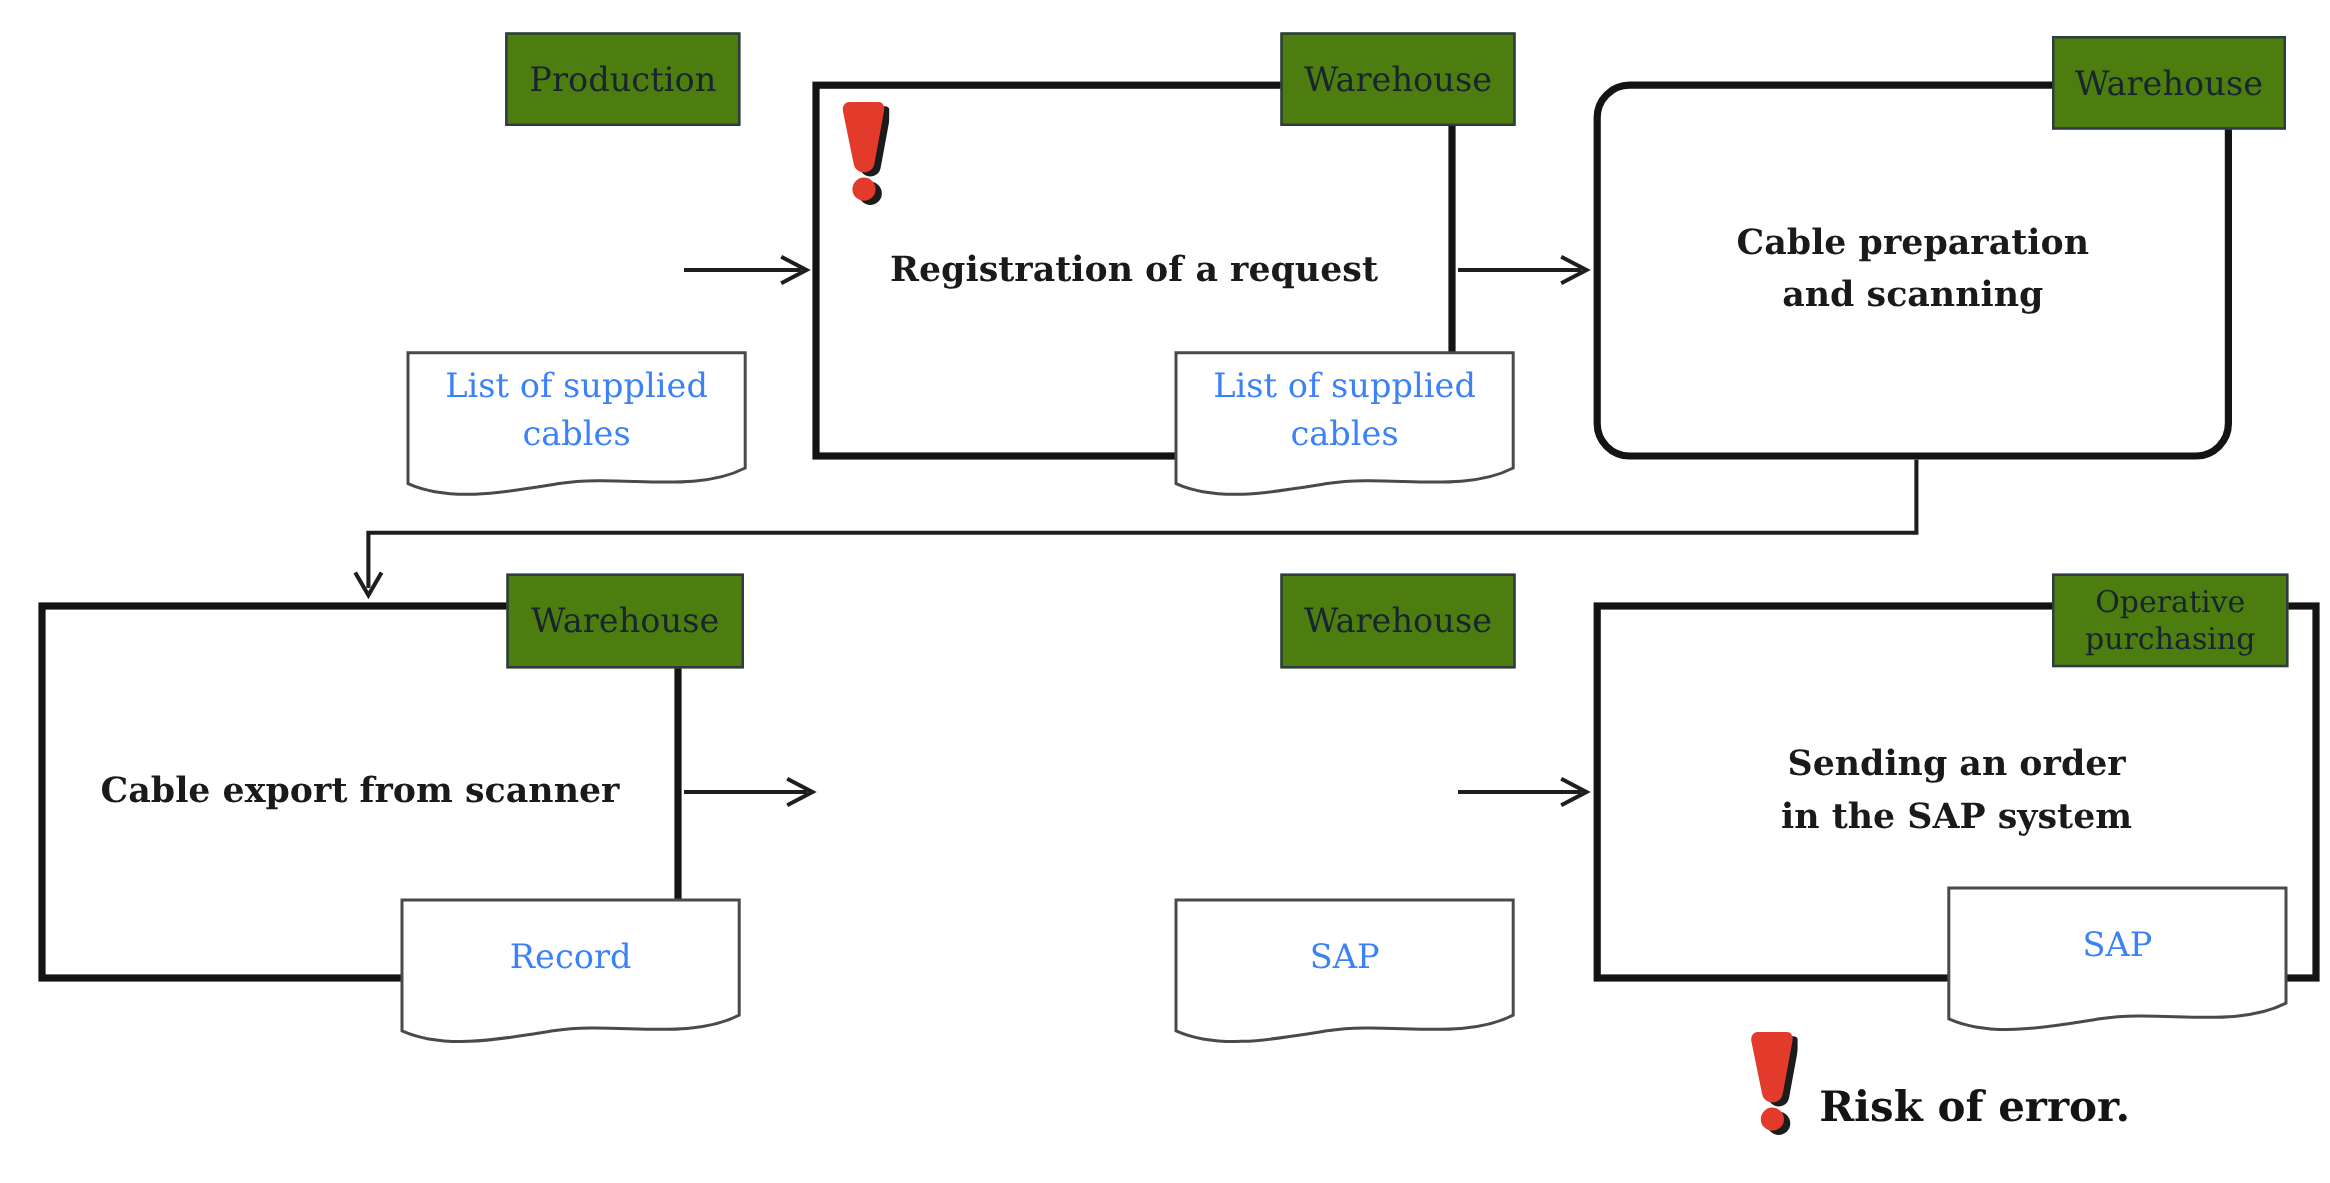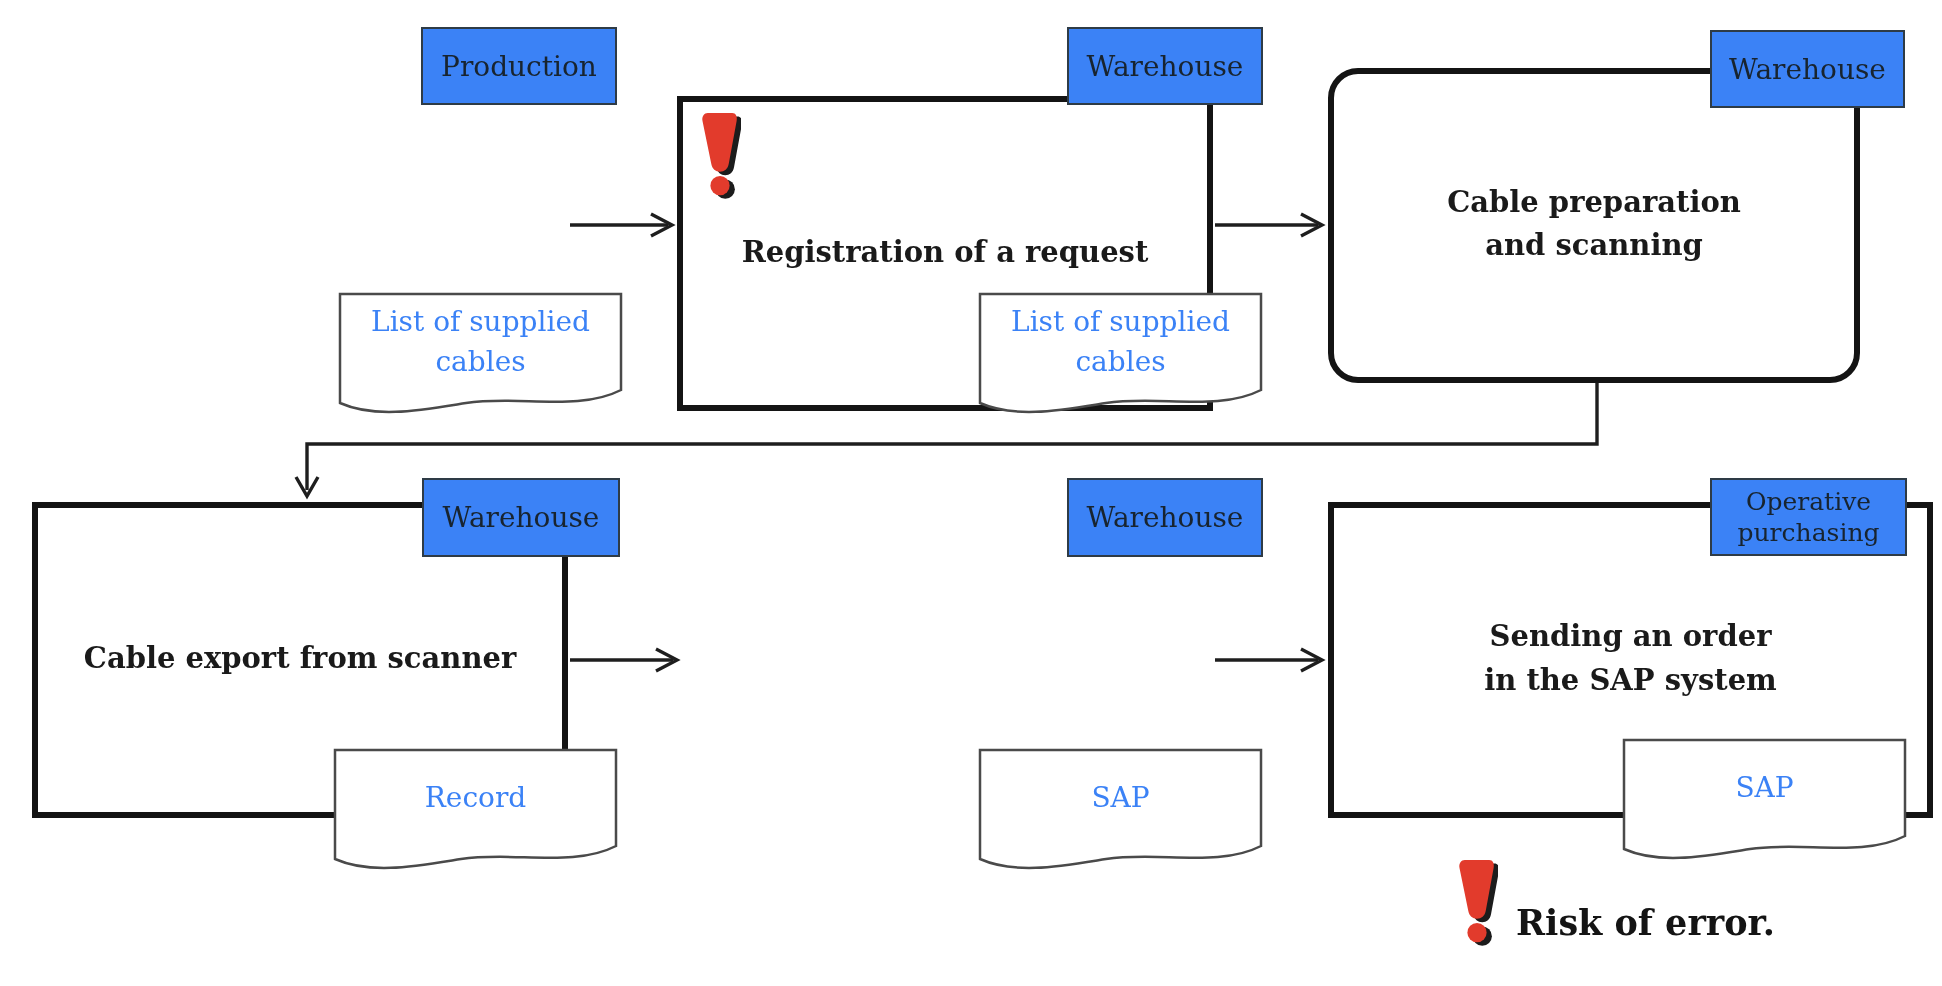--- a/index.html
+++ b/index.html
@@ -9,38 +9,38 @@
   }
   .canvas * { box-sizing:border-box; }
 
   
   .connectors { position:absolute; left:0; top:0; width:1942px; height:986px; z-index:2; pointer-events:none; }
   .connectors polyline, .connectors line { stroke:#1e1e1e; stroke-width:3.4; fill:none; }
 
   
   .box { position:absolute; border:6px solid #141414; background:#ffffff; z-index:1; }
   .b1 { left:40px;  top:68px;  width:528px; height:315px; }
-  .b2 { left:677px; top:68px;  width:536px; height:315px;margin-top:28px; }
+  .b2 { left:677px; top:68px;  width:536px; height:315px; }
   .b3 { left:1328px;top:68px;  width:532px; height:315px;border-radius:30px; }
   .b4 { left:32px;  top:502px; width:536px; height:316px; }
   .b5 { left:682px; top:502px; width:531px; height:316px; }
   .b6 { left:1328px;top:502px; width:605px; height:316px; }
 
   .title {
     position:absolute; left:50%; top:50%; transform:translate(-50%,-52%);
     text-align:center; font-weight:bold; font-size:29px; line-height:1.5;
     white-space:normal; width:max-content; max-width:460px; color:#1a1a1a;
   }
   .b1 .title { max-width:330px; }
   .b3 .title { max-width:310px; }
   .b6 .title { max-width:300px; }
 
   
   .tag {
-    position:absolute; z-index:4; background:#3b82f6; border:2px solid #2e3b46;
+    position:absolute; z-index:4; background:#4d7c0f; border:2px solid #2e3b46;
     display:flex; align-items:center; justify-content:center; text-align:center;
     font-size:28px; color:#18242f;
   }
   .t1 { left:421px;  top:27px;  width:196px; height:78px; }
   .t2 { left:1067px; top:27px;  width:196px; height:78px; }
   .t3 { left:1710px; top:30px;  width:195px; height:78px; }
   .t4 { left:422px;  top:478px; width:198px; height:79px; }
   .t5 { left:1067px; top:478px; width:196px; height:79px; }
   .t6 { left:1710px; top:478px; width:197px; height:78px; font-size:25px; line-height:1.25; padding:0 6px; }
 

